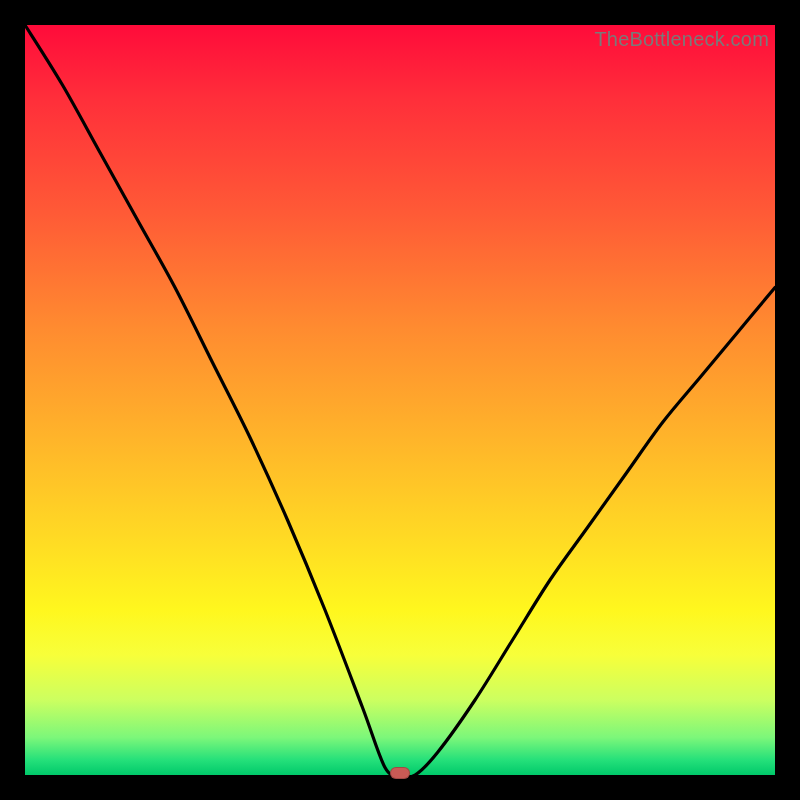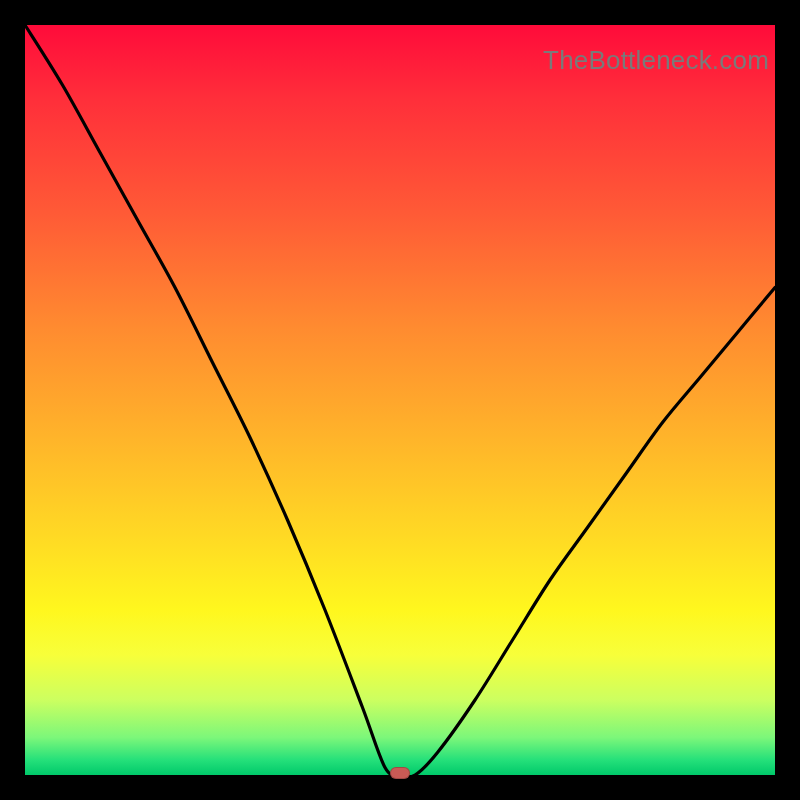--- a/index.html
+++ b/index.html
@@ -34,24 +34,24 @@
       #fff71e 78%,
       #f7ff3a 84%,
       #ccff60 90%,
       #7cf77a 95%,
       #25e07a 98%,
       #00c96a 100%
     );
   }
   .watermark {
     position: absolute;
-    top: 20px;
+    top: 3px;
     right: 6px;
     color: #7a7a7a;
-    font-size: 26px;
+    font-size: 20px;
     font-weight: 500;
     letter-spacing: 0.2px;
     user-select: none;
   }
   svg.curve {
     position: absolute;
     left: 0; top: 0;
     width: 750px;
     height: 750px;
     overflow: visible;

